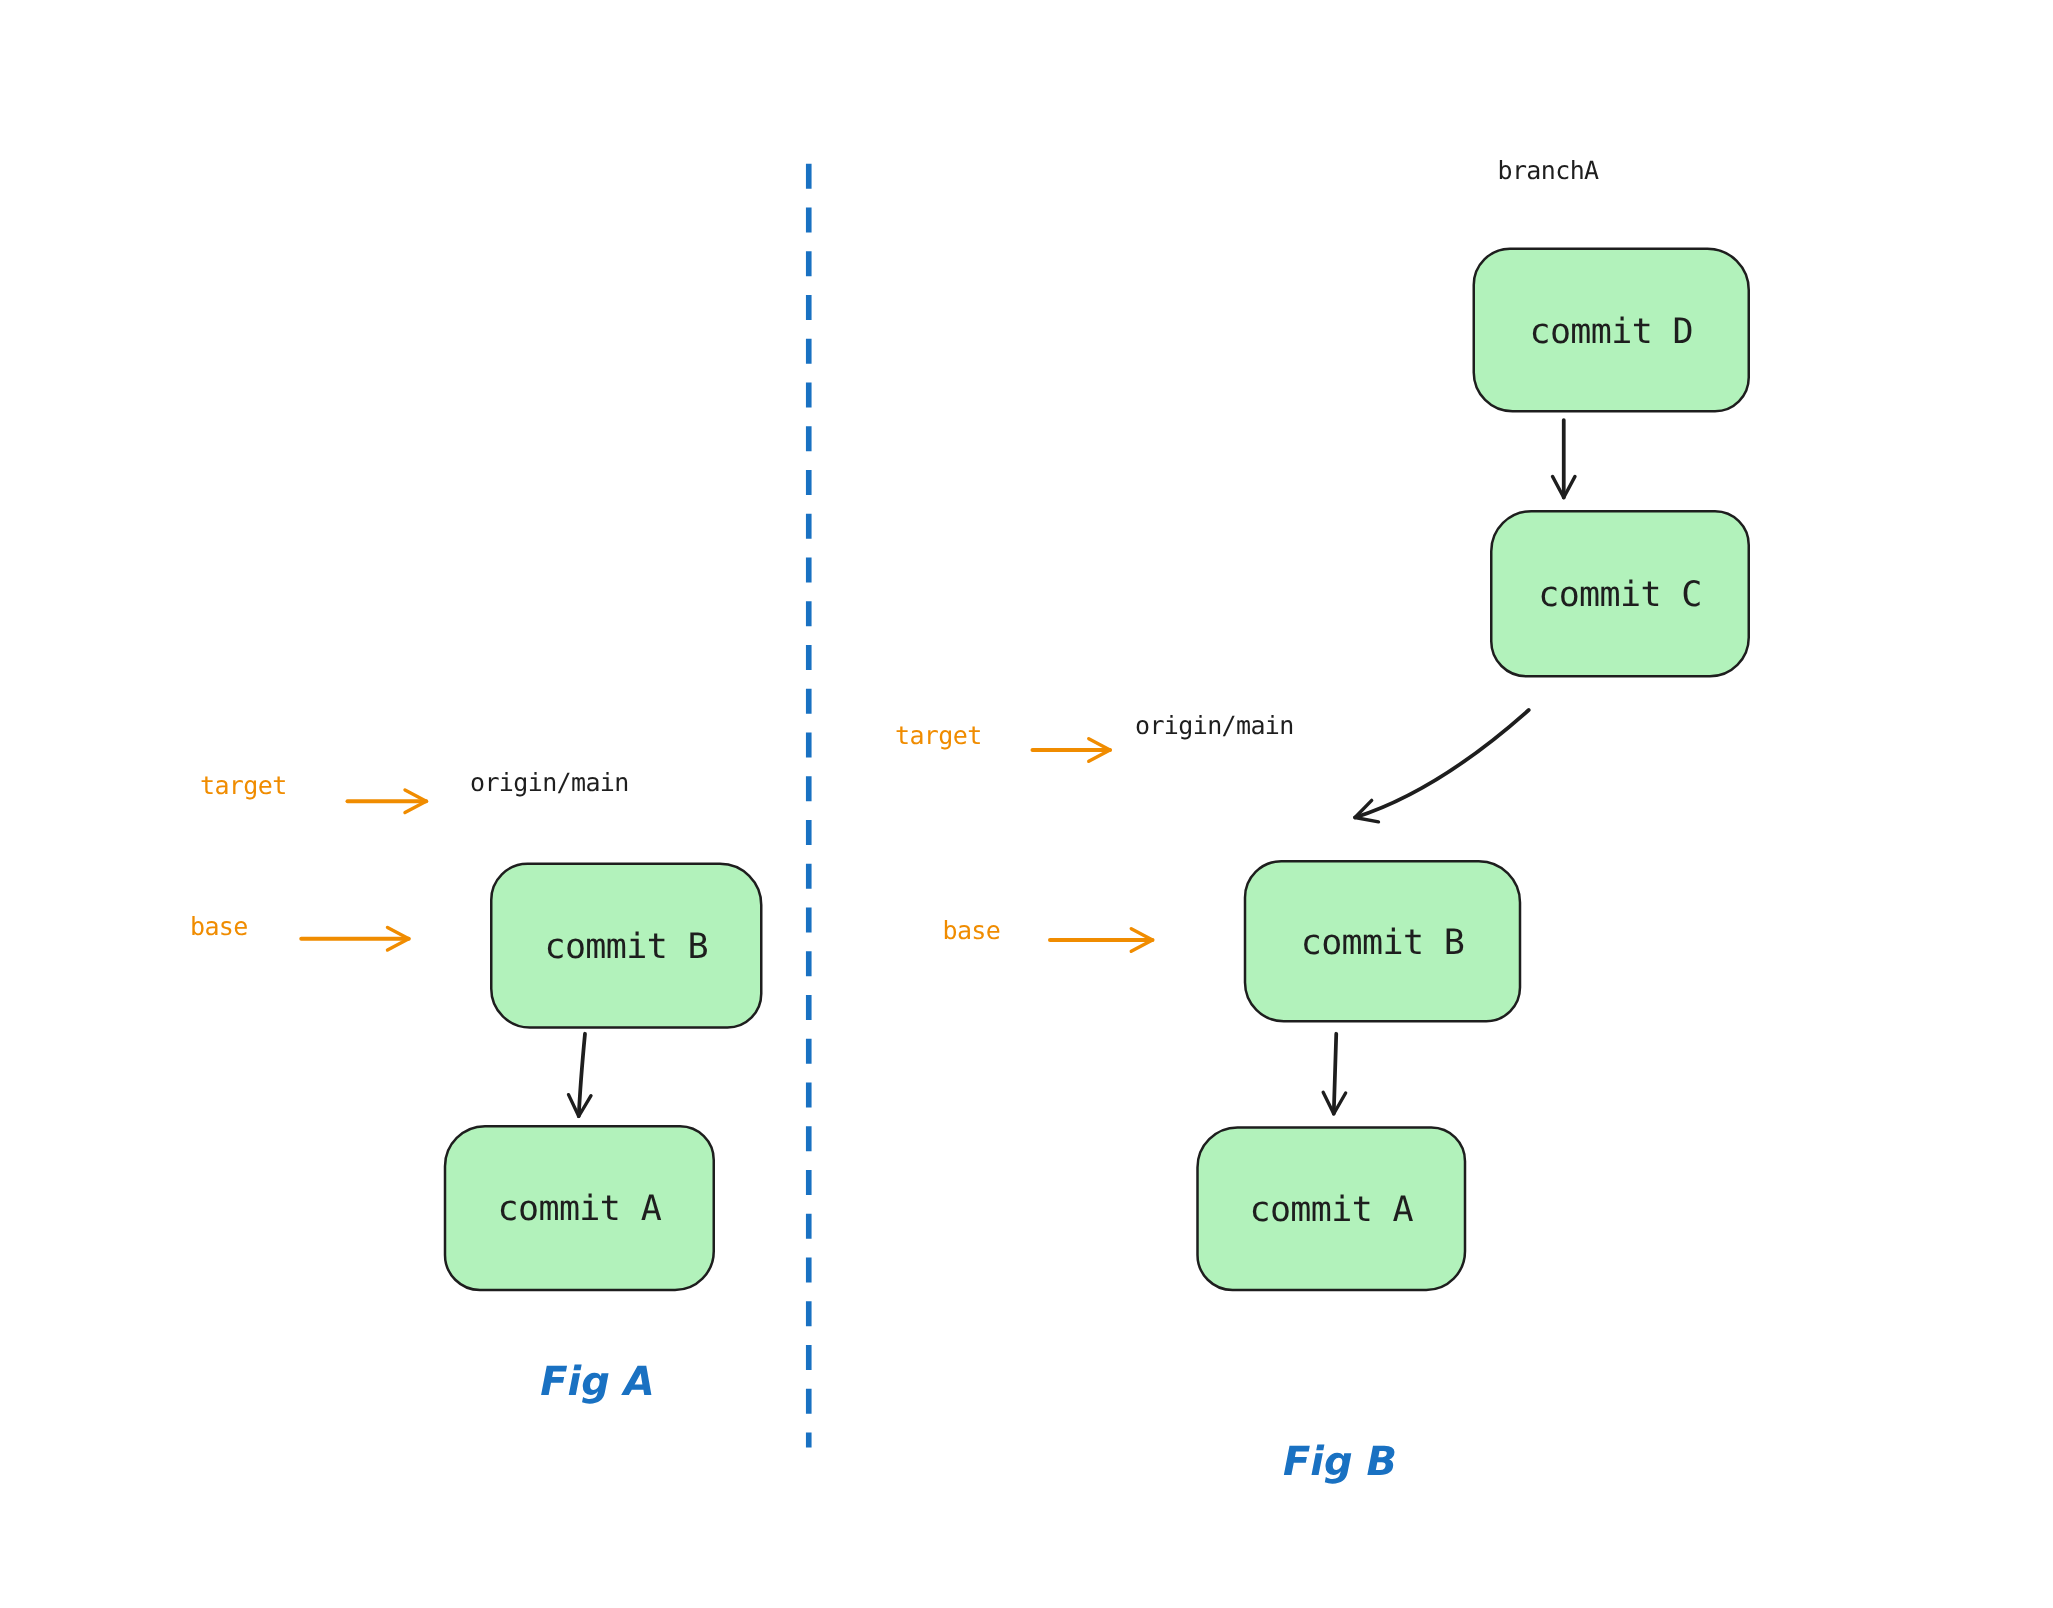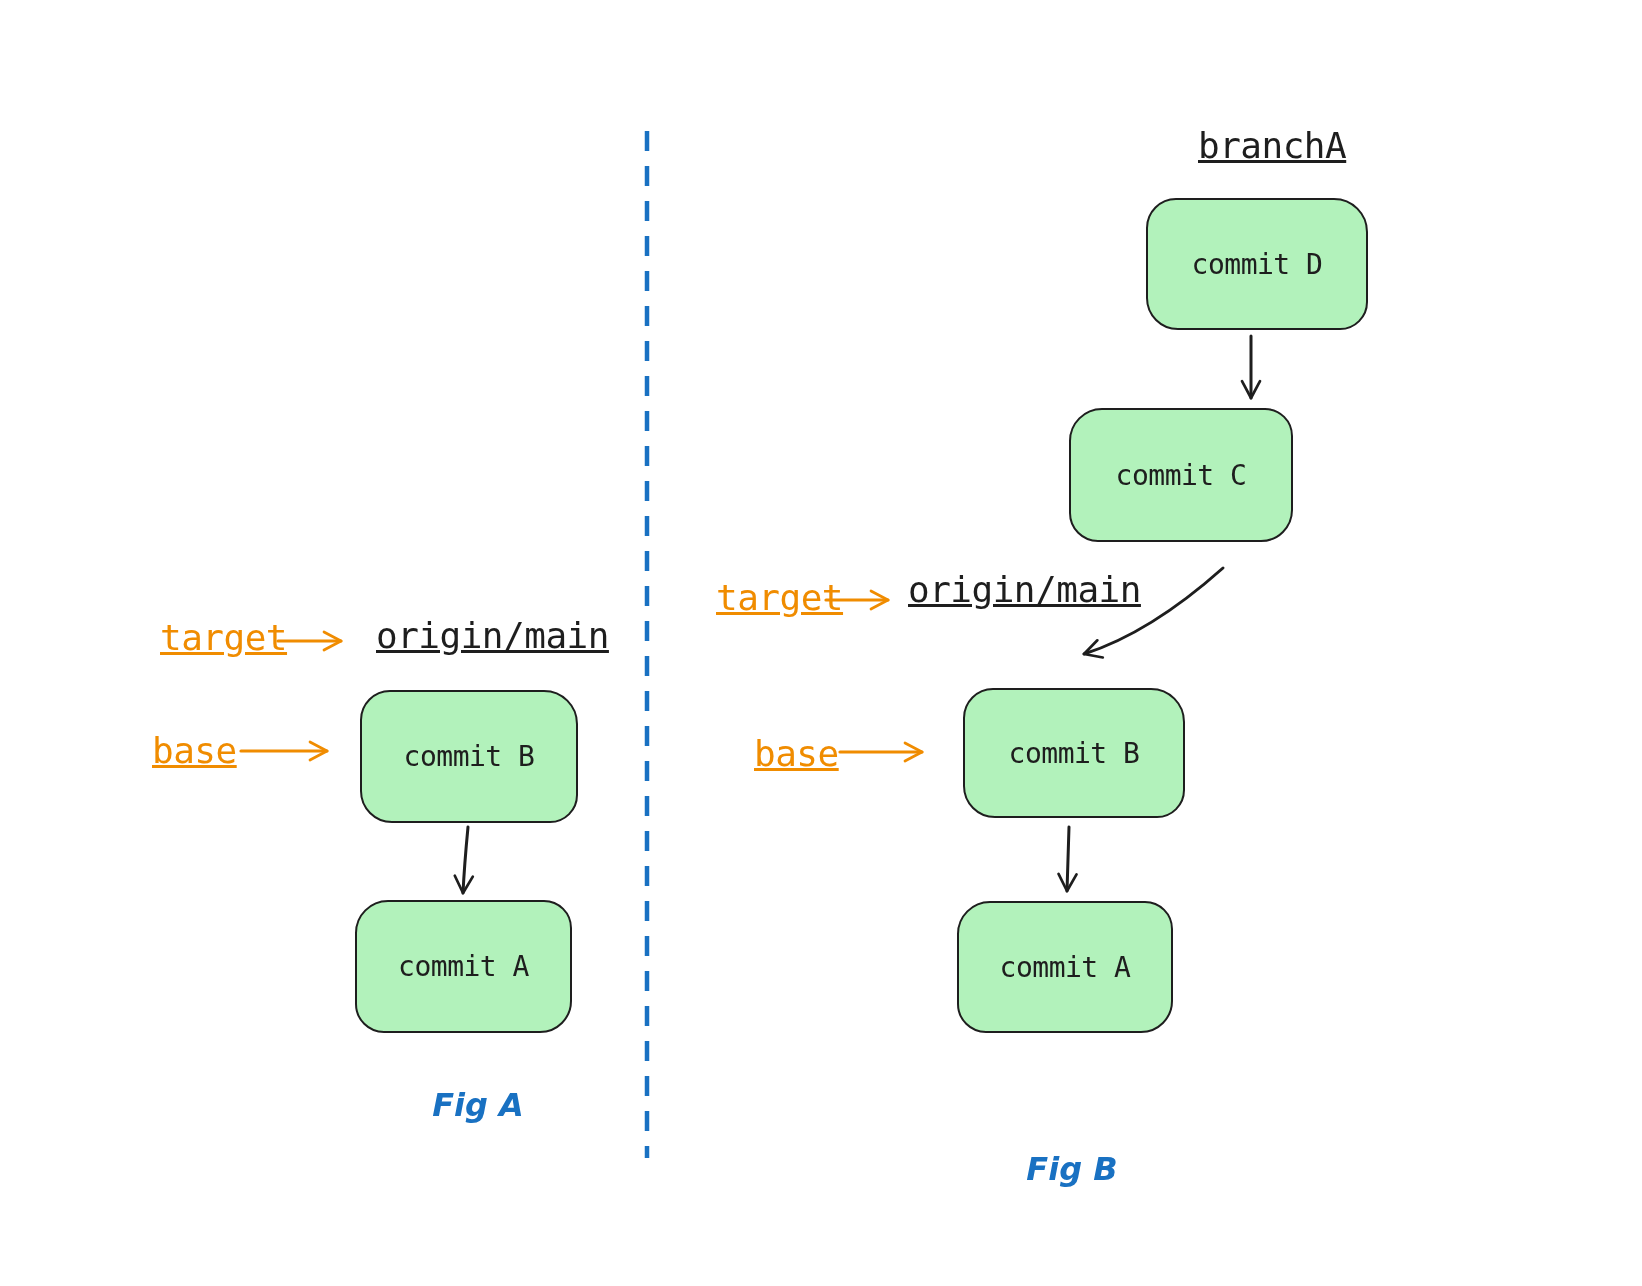--- a/index.html
+++ b/index.html
@@ -38,40 +38,39 @@
     stroke-linecap: round;
   }
   .arrow-orange {
     stroke: var(--orange);
     stroke-width: 3.2;
     fill: none;
     stroke-linecap: round;
   }
   .label {
     position: absolute;
-    font-size: 36px;
+    font-size: 20px;
     letter-spacing: -0.5px;
     color: var(--stroke);
     white-space: nowrap;
     line-height: 1.2;
-    text-decoration: underline;
   }
   .label.orange { color: var(--orange); }
   .commit-box {
     position: absolute;
     display: flex;
     align-items: center;
     justify-content: center;
     background: var(--green_fill);
     border: 2.5px solid var(--stroke);
     font-size: 28px;
     letter-spacing: -0.5px;
     color: var(--stroke);
   }
-  .r1 { border-radius: 30px 34px 28px 32px; }
+  .r1 { border-radius: 30px 34px 28px 32px; margin-left: 32px; }
   .r2 { border-radius: 33px 28px 32px 29px; }
   .caption {
     position: absolute;
     width: 160px;
     text-align: center;
     color: var(--blue);
     font-family: "DejaVu Sans", "Liberation Sans", sans-serif;
     font-style: italic;
     font-weight: 600;
     font-size: 32px;
@@ -119,21 +118,21 @@
   </div>
 
   <div class="caption" style="left:398px; top:1086px;">Fig A</div>
 
   <div class="label" style="left:1198px; top:124px;">branchA</div>
 
   <div class="commit-box r1" style="left:1146px; top:198px; width:222px; height:132px;">
     <span>commit D</span>
   </div>
 
-  <div class="commit-box r2" style="left:1069px; top:408px; width:224px; height:134px;">
+  <div class="commit-box r2" style="left:1192px; top:408px; width:208px; height:134px;">
     <span>commit C</span>
   </div>
 
   <div class="label orange" style="left:716px; top:576px;">target</div>
   <div class="label" style="left:908px; top:568px;">origin/main</div>
   <div class="label orange" style="left:754px; top:732px;">base</div>
 
   <div class="commit-box r1" style="left:963px; top:688px; width:222px; height:130px;">
     <span>commit B</span>
   </div>

